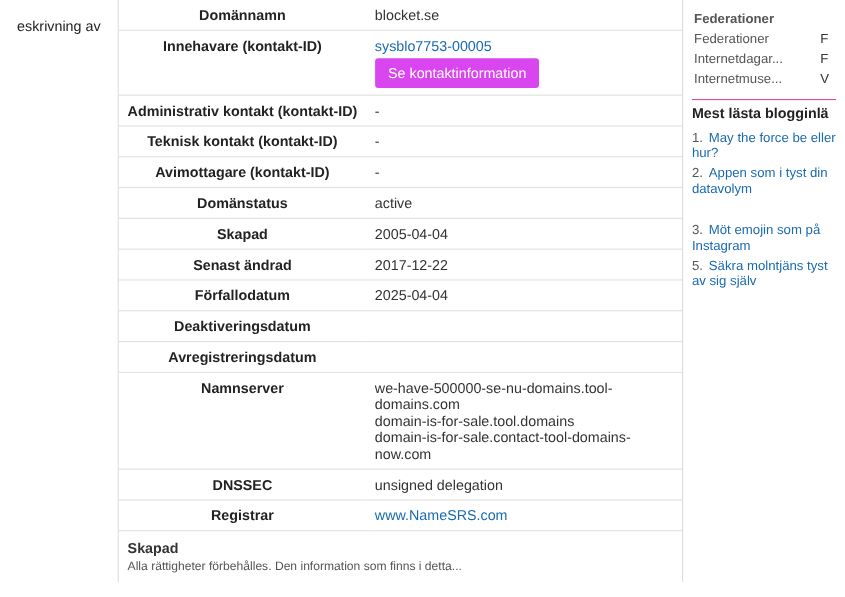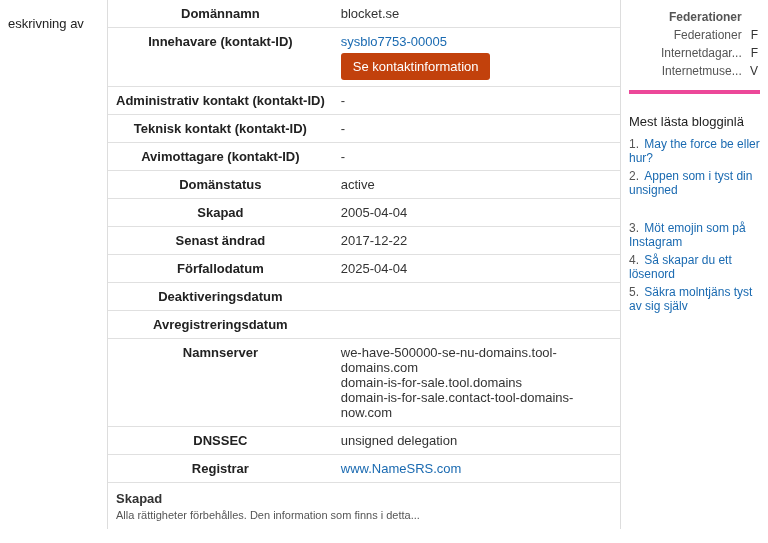--- a/index.html
+++ b/index.html
@@ -35,21 +35,21 @@
     table.domain-table td:last-child {
       color: #333;
     }
     a.link {
       color: #1a6ab1;
       text-decoration: none;
     }
 
     .btn-contact {
       display: inline-block;
-      background: #c2410c;
+      background: #d946ef;
       color: #fff;
       padding: 6px 12px;
       border: none;
       border-radius: 3px;
       cursor: pointer;
       font-size: 13px;
       margin-top: 4px;
     }
     .blog-list {
       list-style: none;
@@ -76,53 +76,52 @@
     .left-partial {
       width: 108px;
       min-width: 108px;
       border-right: 1px solid #ddd;
       padding-top: 10px;
     }
     .left-partial .partial-text {
       font-size: 13px;
       color: #222;
       padding: 6px 8px;
-      text-align: left;
+      text-align: center;
     }
     .center-panel {
       flex: 1;
       padding: 0;
     }
     .right-sidebar {
       width: 148px;
       min-width: 148px;
       border-left: 1px solid #ddd;
       padding: 8px 8px;
     }
     .fed-table {
       width: 100%;
       border-collapse: collapse;
       margin-bottom: 10px;
     }
     .fed-table td {
       font-size: 12px;
       padding: 2px 2px;
       color: #333;
-      text-align: right;
     }
     .fed-table td:first-child {
       color: #555;
     }
     .blog-header {
       font-size: 13px;
-      font-weight: normal;
+      font-weight: bold;
       color: #222;
       margin-bottom: 6px;
-      border-top: 4px solid #ec4899;
-      padding-top: 20px;
+      border-top: 1px solid #ec4899;
+      padding-top: 4px;
     }
   </style>
 </head>
 <body>
 
 <div class="page-wrapper">
 
   <div class="left-partial">
     <div class="partial-text">eskrivning av</div>
   </div>
@@ -215,19 +214,18 @@
           <tr>
             <td>Internetmuse...</td>
             <td>V</td>
           </tr>
         </tbody>
     </table>
 
     <div class="blog-header">Mest lästa blogginlä</div>
     <ol class="blog-list" id="blog-list">
     <li style="font-size: 12px; padding: 2px 0px; list-style: none;"><span class="num">1. </span><a href="#" style="color: rgb(26, 106, 177); text-decoration: none;">May the force be eller hur?</a></li>
-        <li style="font-size: 12px; padding: 2px 0px; list-style: none;"><span class="num">2. </span><a href="#" style="color: rgb(26, 106, 177); text-decoration: none;">Appen som i tyst din unsigned</a></li>
+        <li style="font-size: 12px; padding: 2px 0px; list-style: none;"><span class="num">2. </span><a href="#" style="color: rgb(26, 106, 177); text-decoration: none;">Appen som i tyst din datavolym</a></li>
         <li style="font-size: 12px; padding: 2px 0px; list-style: none; margin-top: 20px;"><span class="num">3. </span><a href="#" style="color: rgb(26, 106, 177); text-decoration: none;">Möt emojin som på Instagram</a></li>
-        <li style="font-size: 12px; padding: 2px 0px; list-style: none;"><span class="num">4. </span><a href="#" style="color: rgb(26, 106, 177); text-decoration: none;">Så skapar du ett lösenord</a></li>
         <li style="font-size: 12px; padding: 2px 0px; list-style: none;"><span class="num">5. </span><a href="#" style="color: rgb(26, 106, 177); text-decoration: none;">Säkra molntjäns tyst av sig själv</a></li>
       </ol>
   </div>
 </div>
 
 </body></html>

